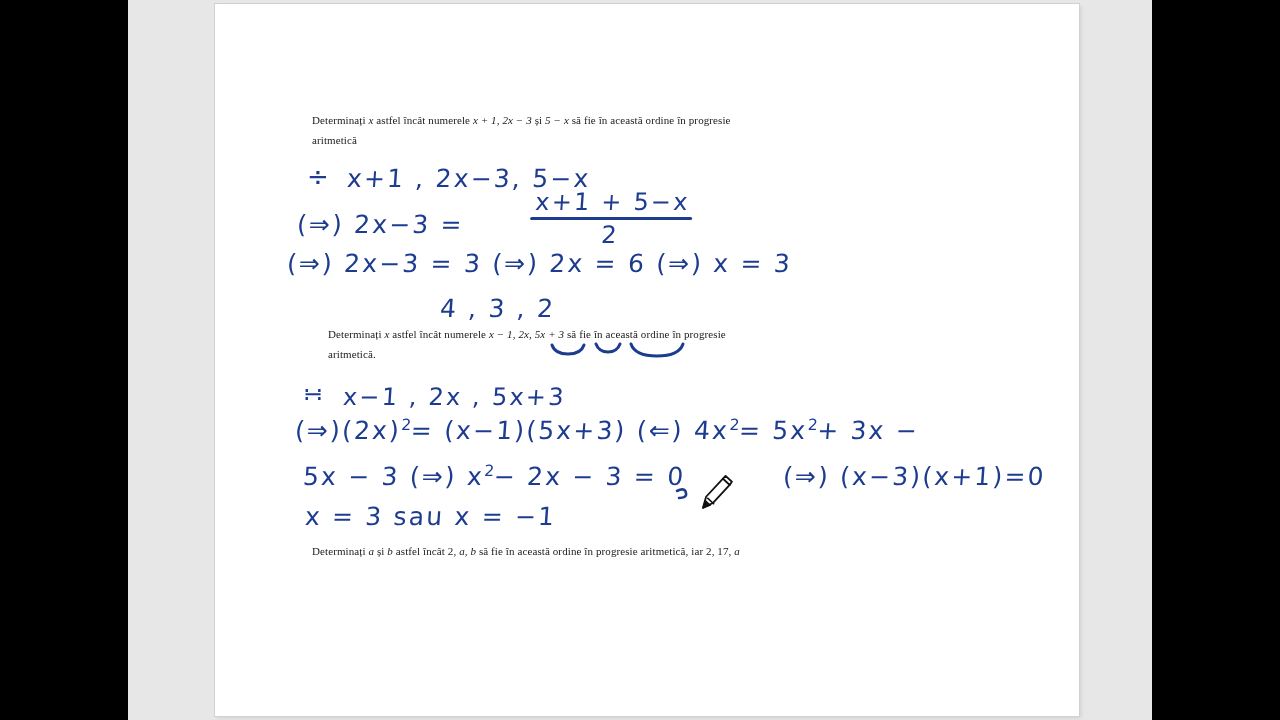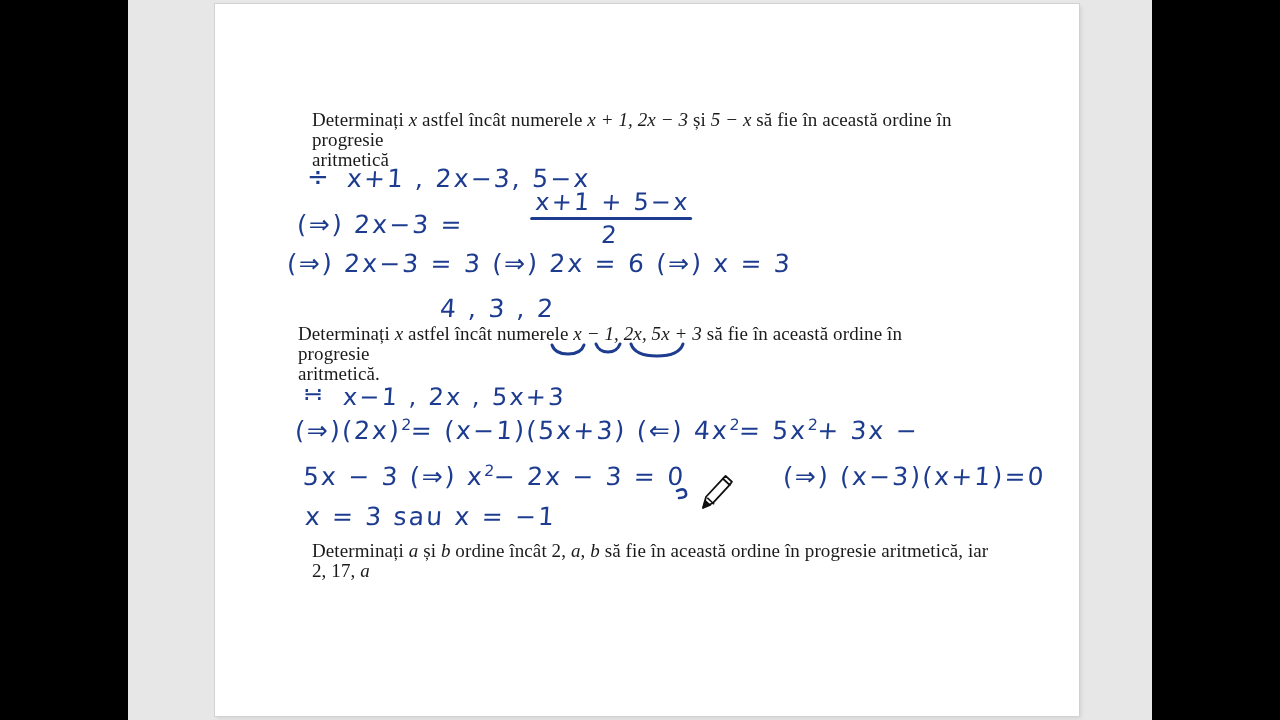--- a/index.html
+++ b/index.html
@@ -36,30 +36,30 @@
   .page-inner {
     position: absolute;
     left: 0; top: 0; right: 0; bottom: 0;
   }
 
   
   .problem-text {
     position: absolute;
     color: #1a1a1a;
     font-family: "Liberation Serif", serif;
-    font-size: 19px;
+    font-size: 11px;
     line-height: 20px;
     letter-spacing: 0.1px;
   }
   .problem-text .math {
     font-style: italic;
   }
 
   #problem-1 { left: 97px; top: 106px; width: 660px; }
-  #problem-2 { left: 83px; top: 320px; width: 632px; }
+  #problem-2 { left: 113px; top: 320px; width: 632px; }
   #problem-3 { left: 97px; top: 537px; width: 680px; }
 
   
   .ink-layer {
     position: absolute;
     left: 0;
     top: 0;
     width: 864px;
     height: 712px;
     pointer-events: none;
@@ -132,21 +132,21 @@
         <span>Determinați </span><span class="math">x</span><span> astfel încât numerele </span><span class="math">x + 1, 2x − 3</span><span> și </span><span class="math">5 − x</span><span> să fie în această ordine în progresie</span>
         <div>aritmetică</div>
       </div>
 
       <div class="problem-text" id="problem-2">
         <span>Determinați </span><span class="math">x</span><span> astfel încât numerele </span><span class="math">x − 1, 2x, 5x + 3</span><span> să fie în această ordine în progresie</span>
         <div>aritmetică.</div>
       </div>
 
       <div class="problem-text" id="problem-3">
-        <span>Determinați </span><span class="math">a</span><span> și </span><span class="math">b</span><span> ordine încât 2, </span><span class="math">a</span><span>, </span><span class="math">b</span><span> să fie în această ordine în progresie aritmetică, iar 2, 17, </span><span class="math">a</span>
+        <span>Determinați </span><span class="math">a</span><span> și </span><span class="math">b</span><span> astfel încât 2, </span><span class="math">a</span><span>, </span><span class="math">b</span><span> să fie în această ordine în progresie aritmetică, iar 2, 17, </span><span class="math">a</span>
       </div>
 
       <div class="therefore-mark" style="left:92px; top:160px;">÷</div>
 
       <div class="hw-line" style="left:132px; top:160px;">x+1 , 2x−3, 5−x</div>
 
       <div class="hw-line" style="left:82px; top:206px;">(⇒)   2x−3  =</div>
       <div class="hw-line" style="left:315px; top:186px;">
         <span class="frac">
           <span class="num">x+1 + 5−x</span>

